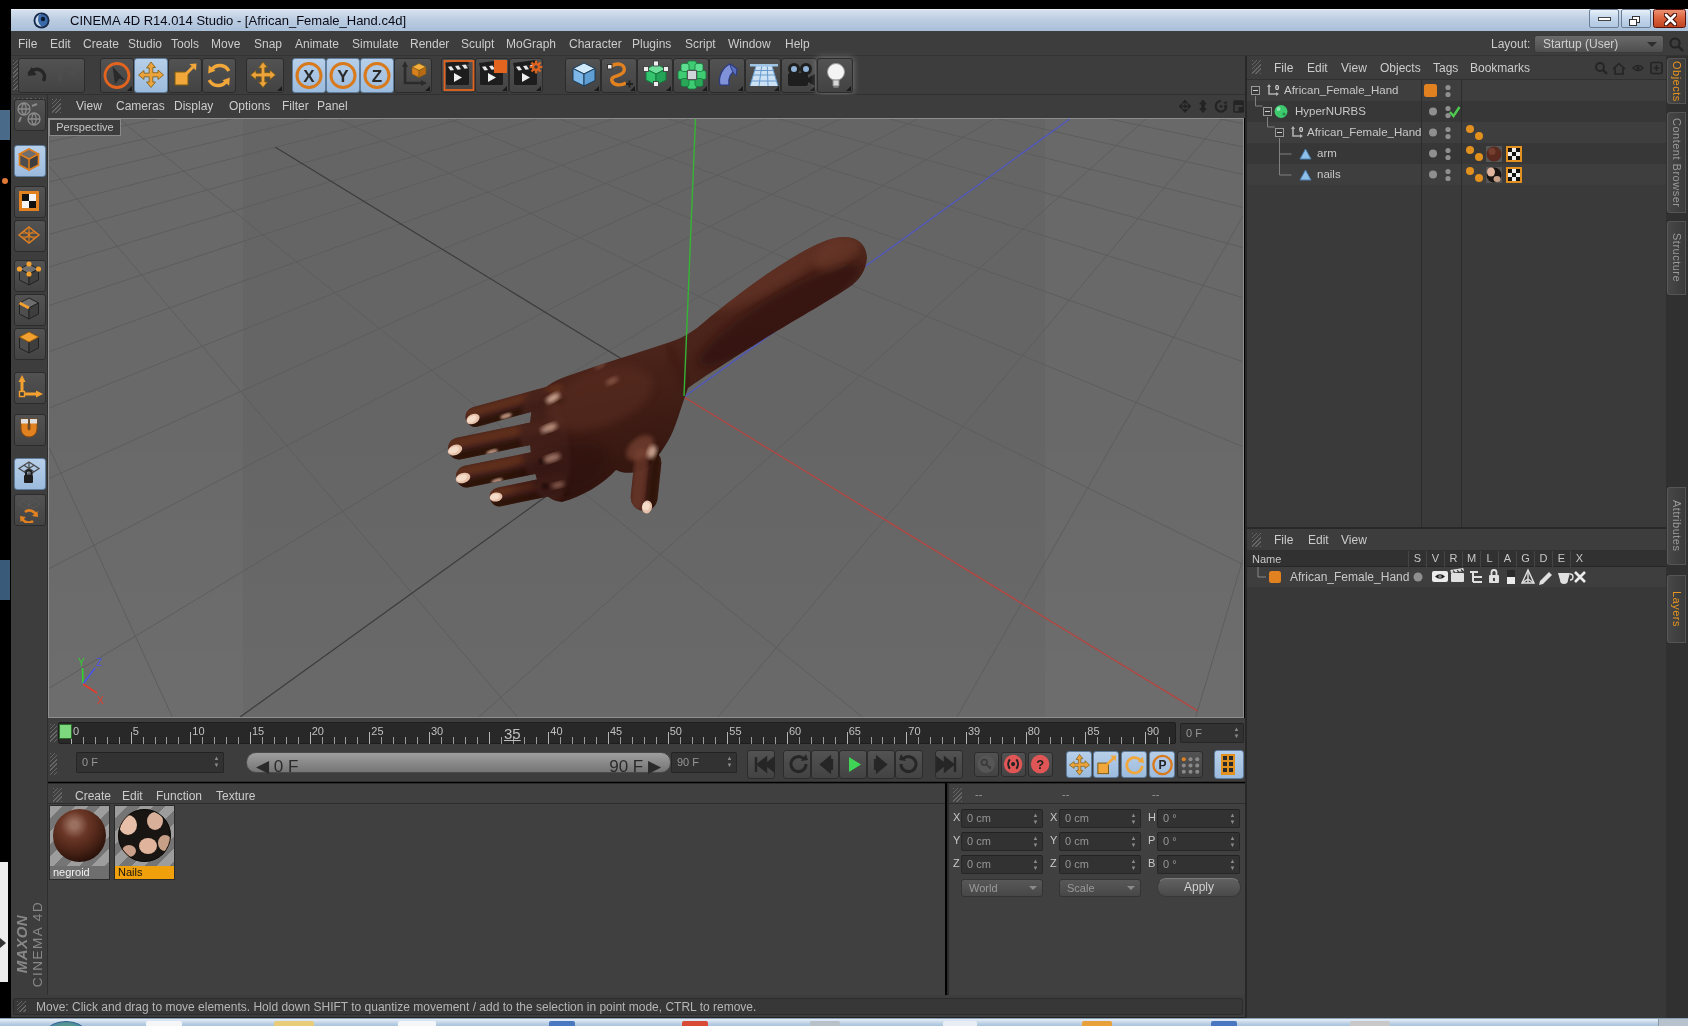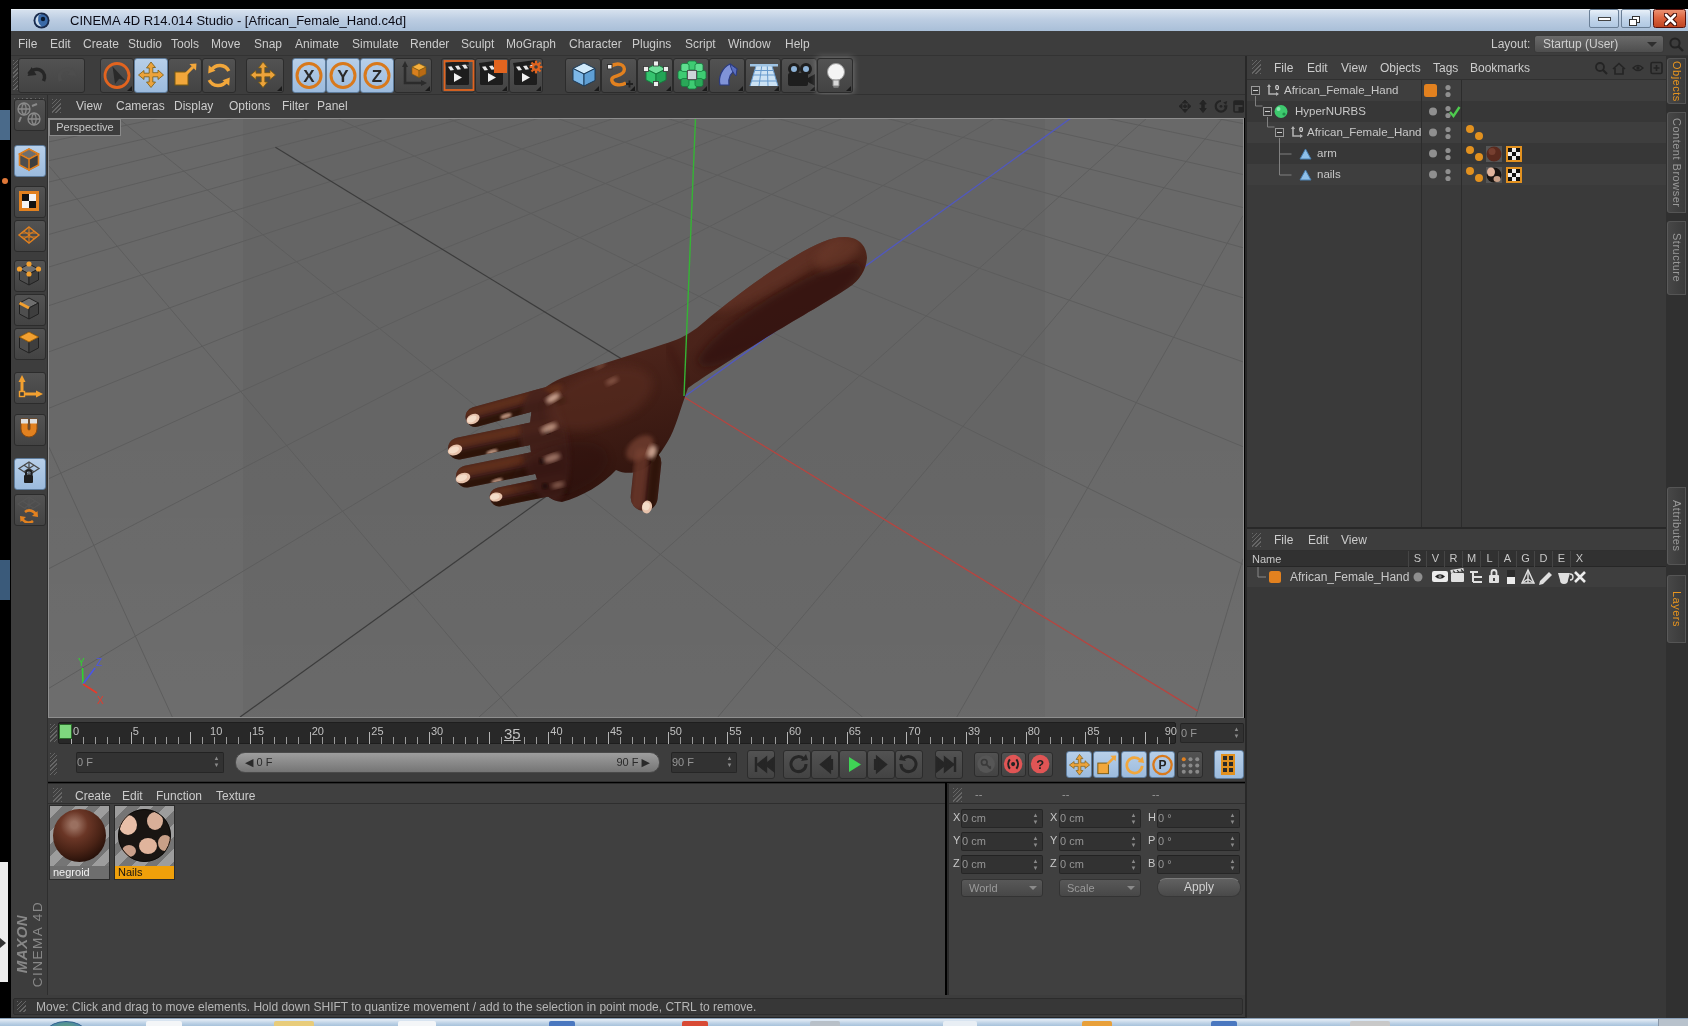--- a/index.html
+++ b/index.html
@@ -6,21 +6,21 @@
 html,body { width:1688px; height:1026px; overflow:hidden; background:#000; }
 body { font-family:"Liberation Sans", sans-serif; position:relative; }
 .abs { position:absolute; }
 .txt { color:#cccccc; font-size:12px; white-space:nowrap; }
 .grip { background:repeating-linear-gradient(135deg,#666 0 1px,rgba(0,0,0,0) 1px 3px); }
 .btn { position:absolute; background:linear-gradient(#525252,#434343); border:1px solid #2c2c2c; border-radius:3px; }
 .btn.sel { background:linear-gradient(#b7cfe9,#9cbbdd); border-color:#5e7c9c; }
 .corner:after { content:""; position:absolute; right:1px; bottom:1px; width:0; height:0;
   border-left:5px solid transparent; border-bottom:5px solid #1a1a1a; }
 .fld { position:absolute; background:#323232; border:1px solid #262626; border-top-color:#222;
-  border-radius:2px; color:#969696; font-size:11px; line-height:17px; }
+  border-radius:2px; color:#969696; font-size:11px; line-height:17px; padding-left:5px; }
 .spin { position:absolute; right:2px; top:2px; width:9px; color:#8a8a8a; font-size:6px; line-height:7px; text-align:center; }
 .vtab { position:absolute; left:1667px; width:19px; background:linear-gradient(90deg,#474747,#3a3a3a);
   border:1px solid #555; border-left-color:#5a5a5a; border-radius:3px 0 0 3px;
   writing-mode:vertical-rl; font-size:11px; color:#9a9a9a; text-align:center; letter-spacing:0.5px;}
 .vtab.on { color:#e8951f; }
 </style>
 </head>
 <body>
 
 <div class="abs" style="left:11px;top:9px;width:1677px;height:22px;
@@ -536,45 +536,45 @@
   </div>
 <div class="abs" style="left:49px;top:119px;width:72px;height:17px;background:#3c3c3c;border:1px solid #8a8a8a;color:#c8c8c8;font-size:11px;line-height:15px;text-align:center;">Perspective</div>
 
 <div class="abs" style="left:48px;top:718px;width:1197px;height:28px;background:#3d3d3d;"></div>
 <div class="abs grip" style="left:50px;top:724px;width:7px;height:18px;"></div>
 <div class="abs" id="ruler" style="left:58px;top:722px;width:1118px;height:22px;background:#282828;border:1px solid #1e1e1e;border-radius:2px;">
     <div class="abs" style="left:12px;top:14px;width:1104px;height:7px;background:repeating-linear-gradient(90deg,#9a9a9a 0 1px,rgba(0,0,0,0) 1px 11.933px);"></div>
     <div class="abs" style="left:12px;top:9px;width:1104px;height:12px;background:repeating-linear-gradient(90deg,#b5b5b5 0 1px,rgba(0,0,0,0) 1px 59.667px);"></div>
     <div class="abs" style="left:14.0px;top:2px;width:30px;text-align:left;color:#c0c0c0;font-size:11px;">0</div>
     <div class="abs" style="left:73.7px;top:2px;width:30px;text-align:left;color:#c0c0c0;font-size:11px;">5</div>
-    <div class="abs" style="left:133.3px;top:2px;width:30px;text-align:right;color:#c0c0c0;font-size:11px;">10</div>
+    <div class="abs" style="left:133.3px;top:2px;width:30px;text-align:left;color:#c0c0c0;font-size:11px;">10</div>
     <div class="abs" style="left:193.0px;top:2px;width:30px;text-align:left;color:#c0c0c0;font-size:11px;">15</div>
     <div class="abs" style="left:252.7px;top:2px;width:30px;text-align:left;color:#c0c0c0;font-size:11px;">20</div>
     <div class="abs" style="left:312.3px;top:2px;width:30px;text-align:left;color:#c0c0c0;font-size:11px;">25</div>
     <div class="abs" style="left:372.0px;top:2px;width:30px;text-align:left;color:#c0c0c0;font-size:11px;">30</div>
     <div class="abs" style="left:431.7px;top:2px;width:30px;text-align:right;color:#c0c0c0;font-size:15px;text-decoration:underline;">35</div>
     <div class="abs" style="left:491.3px;top:2px;width:30px;text-align:left;color:#c0c0c0;font-size:11px;">40</div>
     <div class="abs" style="left:551.0px;top:2px;width:30px;text-align:left;color:#c0c0c0;font-size:11px;">45</div>
     <div class="abs" style="left:610.7px;top:2px;width:30px;text-align:left;color:#c0c0c0;font-size:11px;">50</div>
     <div class="abs" style="left:670.3px;top:2px;width:30px;text-align:left;color:#c0c0c0;font-size:11px;">55</div>
     <div class="abs" style="left:730.0px;top:2px;width:30px;text-align:left;color:#c0c0c0;font-size:11px;">60</div>
     <div class="abs" style="left:789.7px;top:2px;width:30px;text-align:left;color:#c0c0c0;font-size:11px;">65</div>
     <div class="abs" style="left:849.3px;top:2px;width:30px;text-align:left;color:#c0c0c0;font-size:11px;">70</div>
     <div class="abs" style="left:909.0px;top:2px;width:30px;text-align:left;color:#c0c0c0;font-size:11px;">39</div>
     <div class="abs" style="left:968.7px;top:2px;width:30px;text-align:left;color:#c0c0c0;font-size:11px;">80</div>
     <div class="abs" style="left:1028.3px;top:2px;width:30px;text-align:left;color:#c0c0c0;font-size:11px;">85</div>
-    <div class="abs" style="left:1088.0px;top:2px;width:30px;text-align:right;color:#c0c0c0;font-size:11px;">90</div>
+    <div class="abs" style="left:1088.0px;top:2px;width:30px;text-align:left;color:#c0c0c0;font-size:11px;">90</div>
     <div class="abs" style="left:0px;top:1px;width:13px;height:15px;background:#7ed87e;border:1px solid #2a6a2a;"></div>
   </div>
 <div class="fld" style="left:1180px;top:723px;width:64px;height:20px;line-height:18px;">0 F<span class="spin">▲<br>▼</span></div>
 <div class="abs" style="left:48px;top:746px;width:1197px;height:36px;background:#3d3d3d;border-bottom:1px solid #2e2e2e;"></div>
 <div class="abs grip" style="left:50px;top:753px;width:7px;height:22px;"></div>
 <div id="timectrl">
     <div class="fld" style="left:76px;top:752px;width:148px;height:21px;line-height:19px;">0 F<span class="spin">▲<br>▼</span></div>
-    <div class="abs" style="left:235px;top:752px;width:425px;height:21px;border-radius:10px;background:linear-gradient(#9e9e9e,#757575);border:1px solid #4a4a4a;color:#2a2a2a;font-size:11px;">
+    <div class="abs" style="left:246px;top:752px;width:425px;height:21px;border-radius:10px;background:linear-gradient(#9e9e9e,#757575);border:1px solid #4a4a4a;color:#2a2a2a;font-size:17px;">
 <span style="position:absolute;left:9px;top:3px;">◀ 0 F</span>
       <span style="position:absolute;right:9px;top:3px;">90 F ▶</span>
     </div>
     <div class="fld" style="left:671px;top:752px;width:66px;height:21px;line-height:19px;">90 F<span class="spin">▲<br>▼</span></div>
     <div class="btn" style="left:747px;top:750px;width:28px;height:29px;"><svg width="27" height="27" viewBox="0 0 27 27">
         <path d="M8 6 v15 M10 13.5 l8-6.5 v13z M18 13.5 l8-6.5 v13z" fill="#262626" stroke="#262626" stroke-width="2.4"></path>
       </svg></div>
     <div class="btn" style="left:783px;top:750px;width:28px;height:29px;"><svg width="27" height="27" viewBox="0 0 27 27">
         <path d="M20 8 a7.5 7.5 0 1 0 2 5" fill="none" stroke="#262626" stroke-width="3"></path>
         <path d="M17 10 l7-1 -2-6z" fill="#262626"></path>

